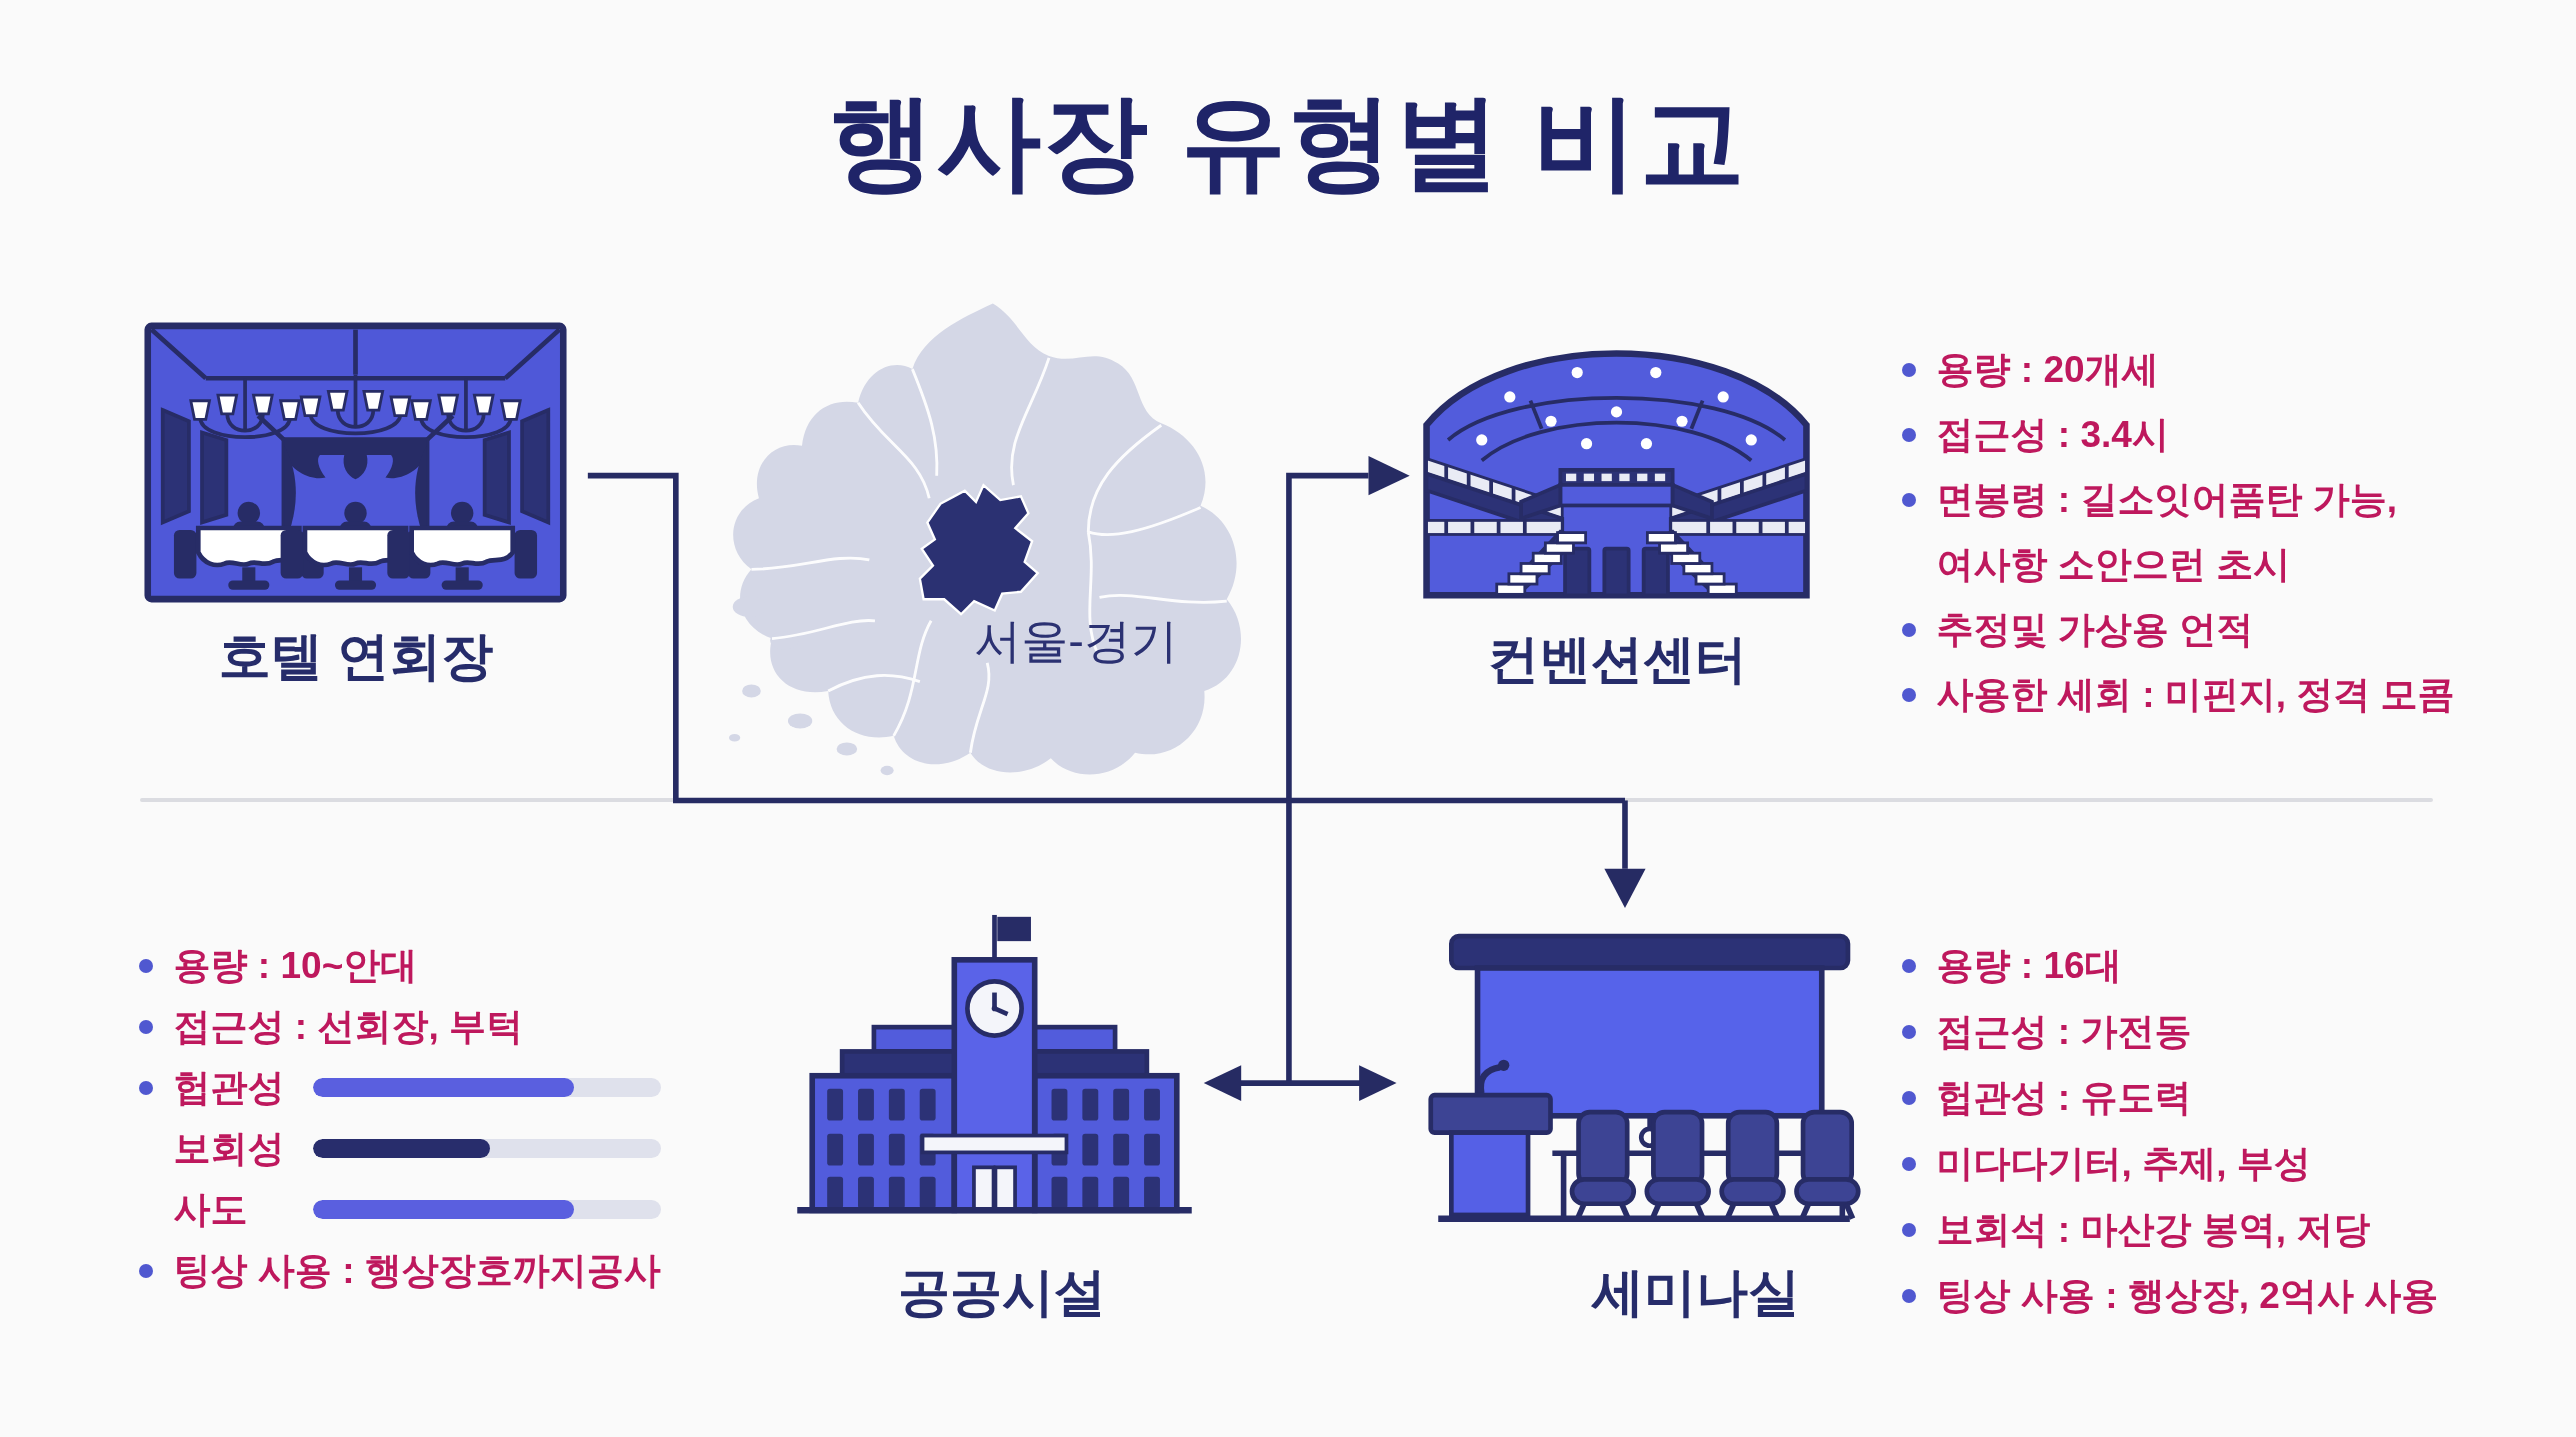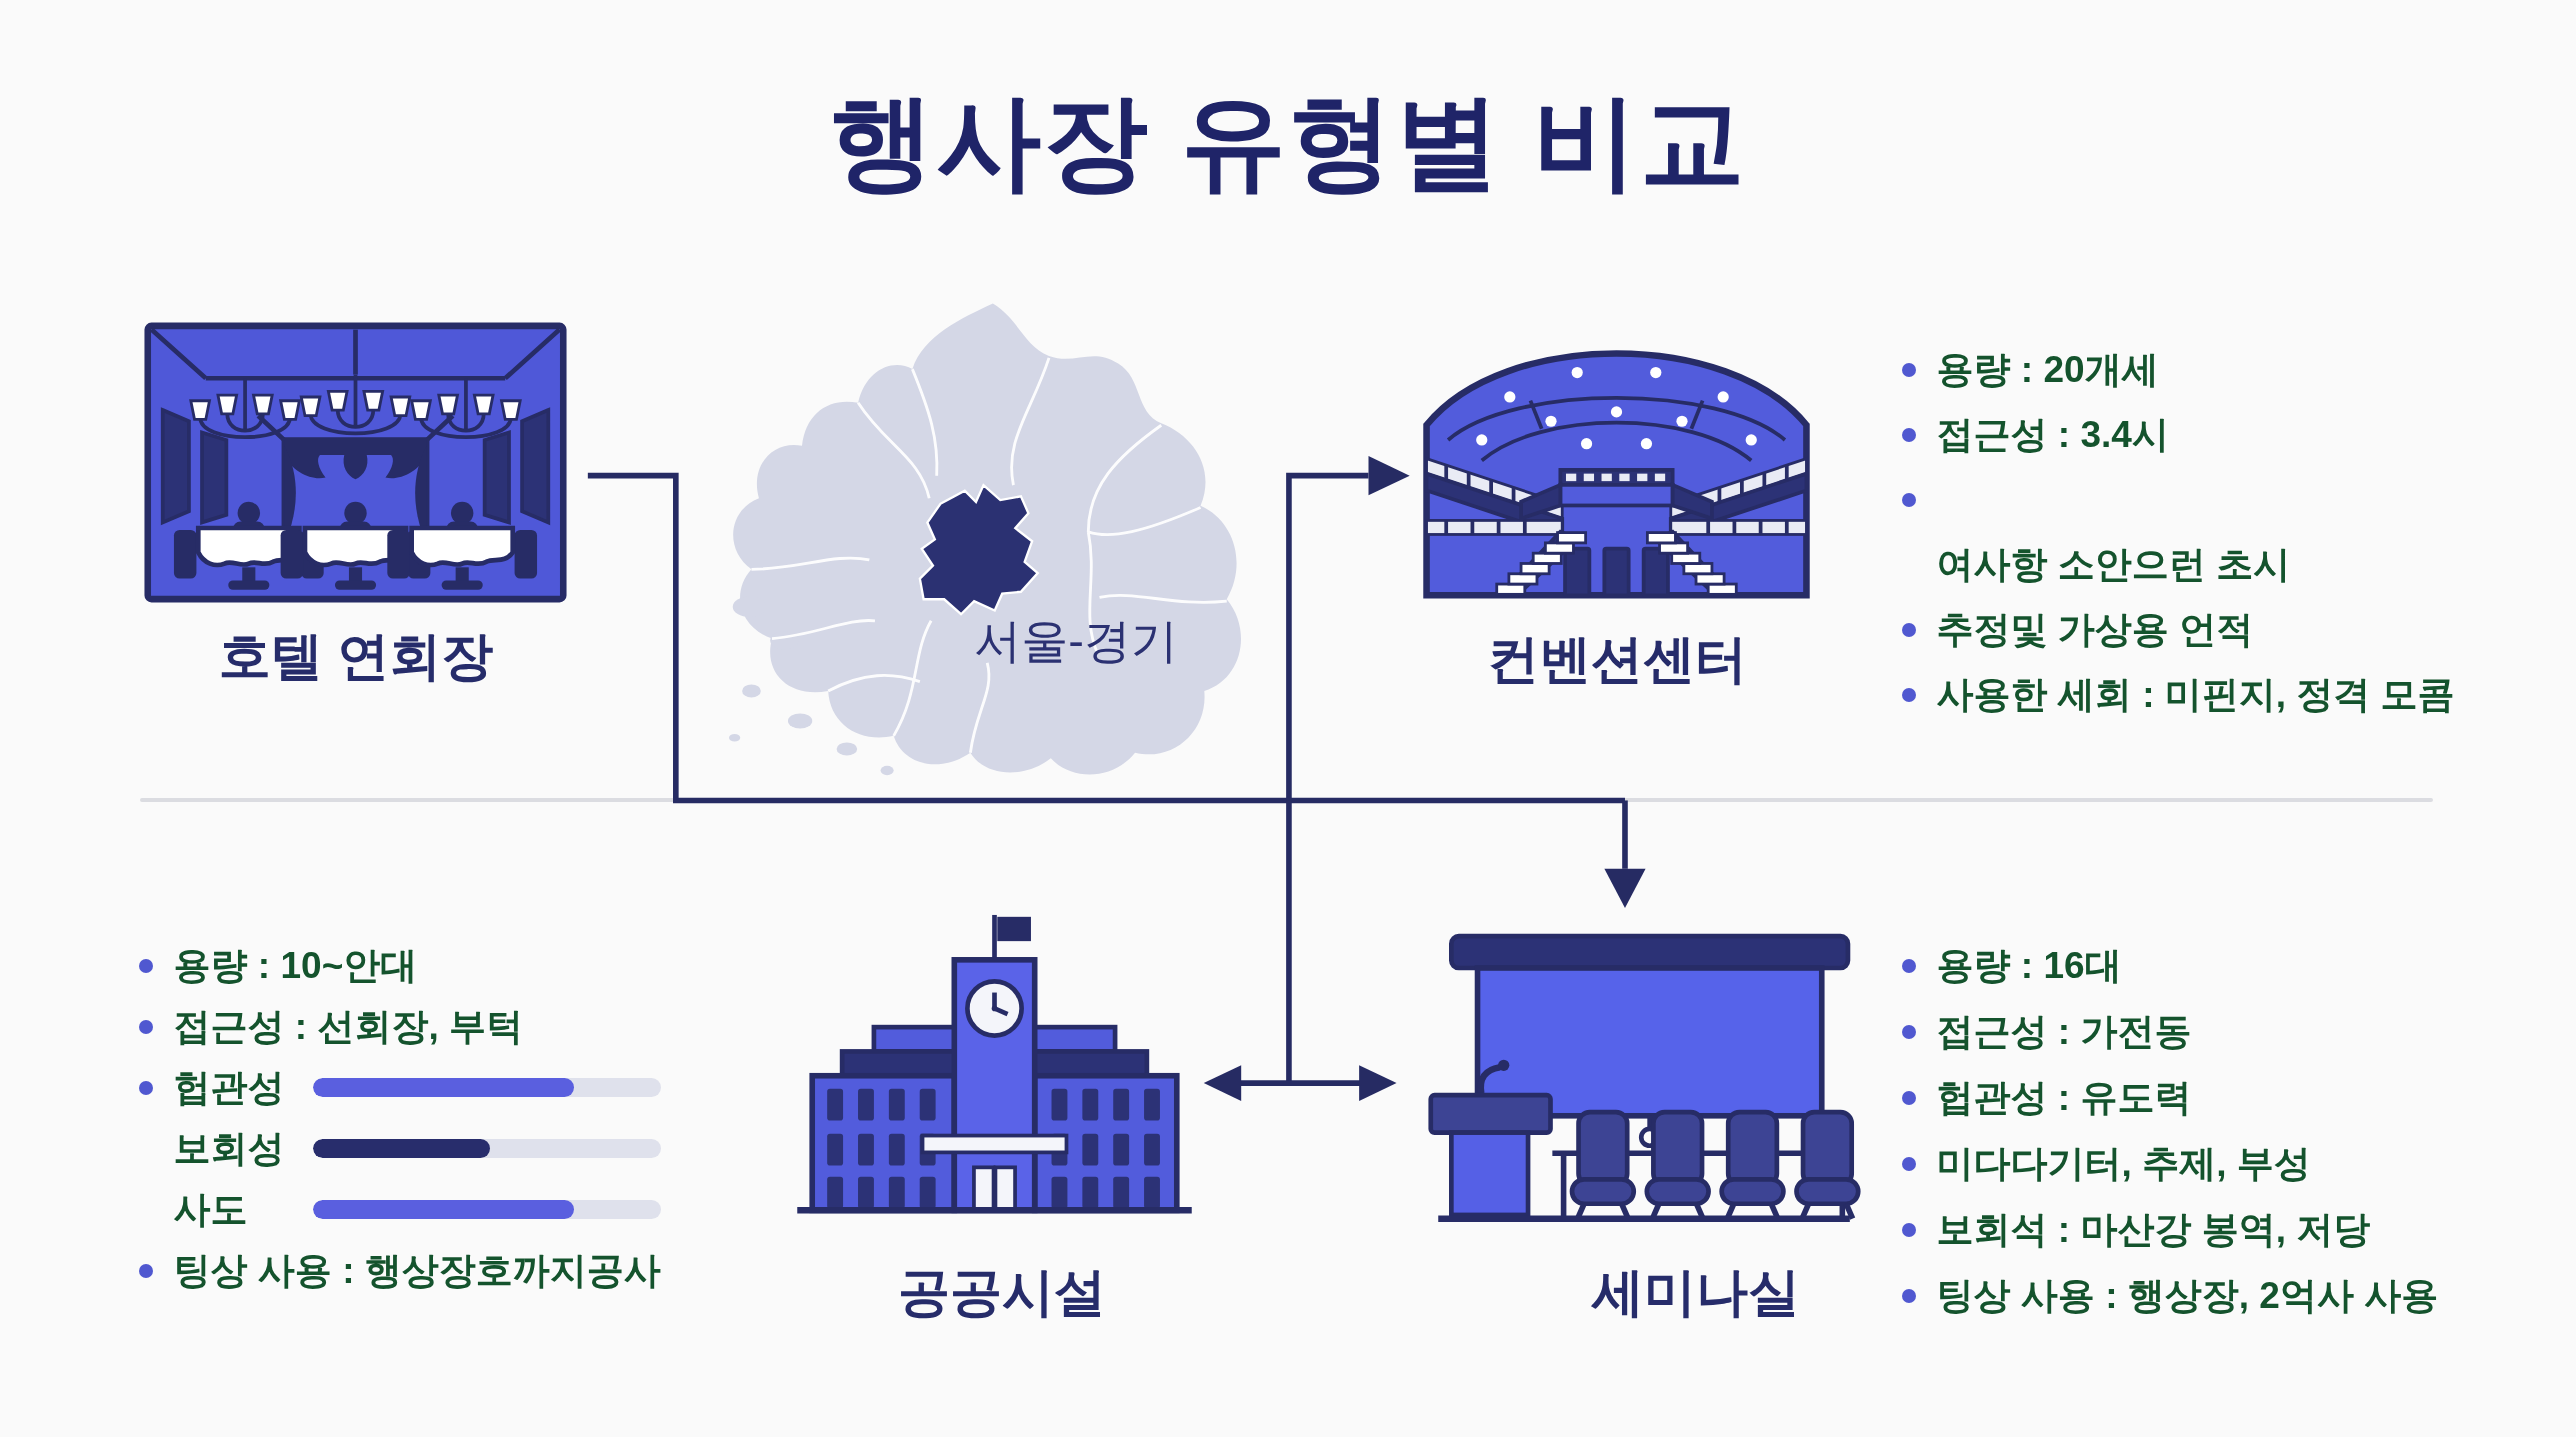--- a/index.html
+++ b/index.html
@@ -11,21 +11,21 @@
   .venue-label{position:absolute;transform:translateX(-50%);font-size:52px;font-weight:800;
                color:#262c6a;white-space:nowrap;}
   .map-label{position:absolute;transform:translateX(-50%);font-size:47px;font-weight:400;
              color:#2b3172;white-space:nowrap;}
   .divider{position:absolute;left:140px;top:798px;width:2293px;height:3.7px;
            background:#dbdce1;border-radius:1.9px;}
   .illus{position:absolute;}
   .vlist{position:absolute;display:flex;flex-direction:column;}
   .vrow{display:flex;align-items:center;height:var(--rh);}
   .dot{width:14px;height:14px;border-radius:50%;background:#5058d0;margin-right:20.6px;flex:0 0 14px;}
-  .vtext{font-size:37px;font-weight:700;color:#14532d;white-space:nowrap;}
+  .vtext{font-size:37px;font-weight:700;color:#be185d;white-space:nowrap;}
   .bar-label{width:139px;flex:0 0 139px;}
   .bar-track{width:348px;height:19.7px;border-radius:10.3px;background:#dfe1ec;overflow:hidden;}
   .bar-fill{display:block;height:100%;border-radius:10.3px;}
   
   .ln{stroke:#272c66;stroke-width:4;fill:none;}
   .ln2{stroke:#272c66;stroke-width:5;fill:none;}
   .shade{fill:#ffffff;stroke:#272c66;stroke-width:3;}
   .win{fill:#2c3276;stroke:#272c66;stroke-width:4;}
   .nv{fill:#272c66;}
   .wt{fill:#e9ebf5;stroke:#272c66;stroke-width:3;}
@@ -220,20 +220,21 @@
     <div class="vrow">
       <span class="dot"></span>
       <span class="vtext">용량 : 20개세</span>
       </div>
     <div class="vrow">
       <span class="dot"></span>
       <span class="vtext">접근성 : 3.4시</span>
       </div>
     <div class="vrow">
       <span class="dot"></span>
+      <span class="vtext">면봉령 : 길소잇어품탄 가능,</span>
       </div>
     <div class="vrow">
       <span class="dot" style="visibility: hidden;"></span>
       <span class="vtext">여사항 소안으런 초시</span>
       </div>
     <div class="vrow">
       <span class="dot"></span>
       <span class="vtext">추정및 가상용 언적</span>
       </div>
     <div class="vrow">

